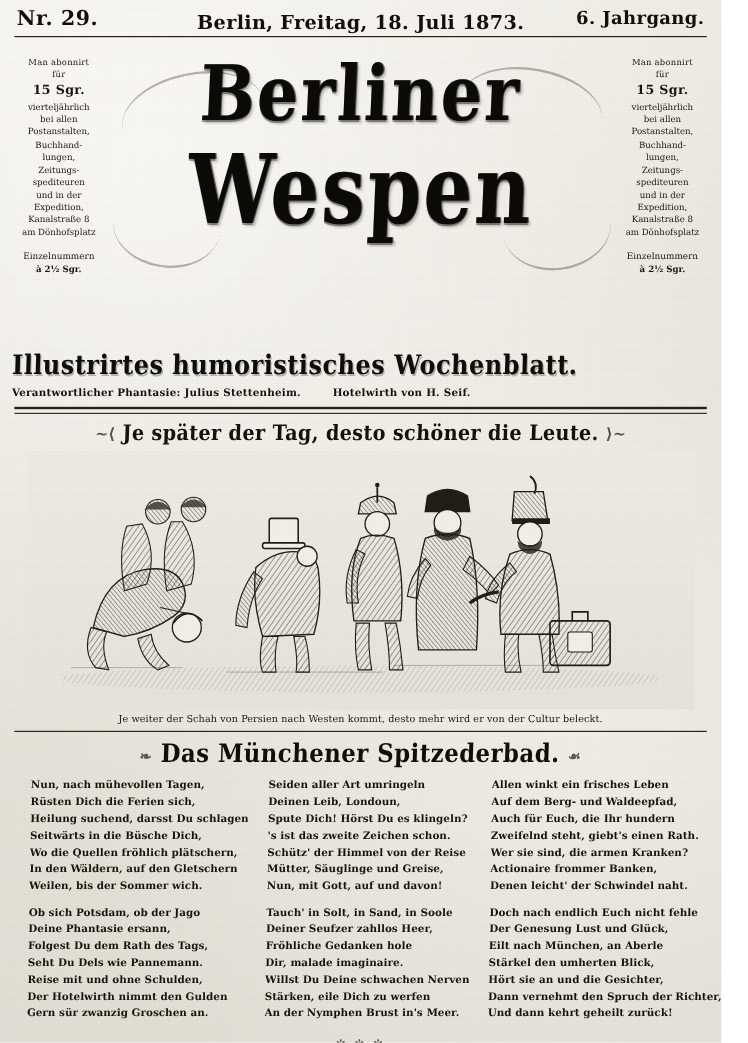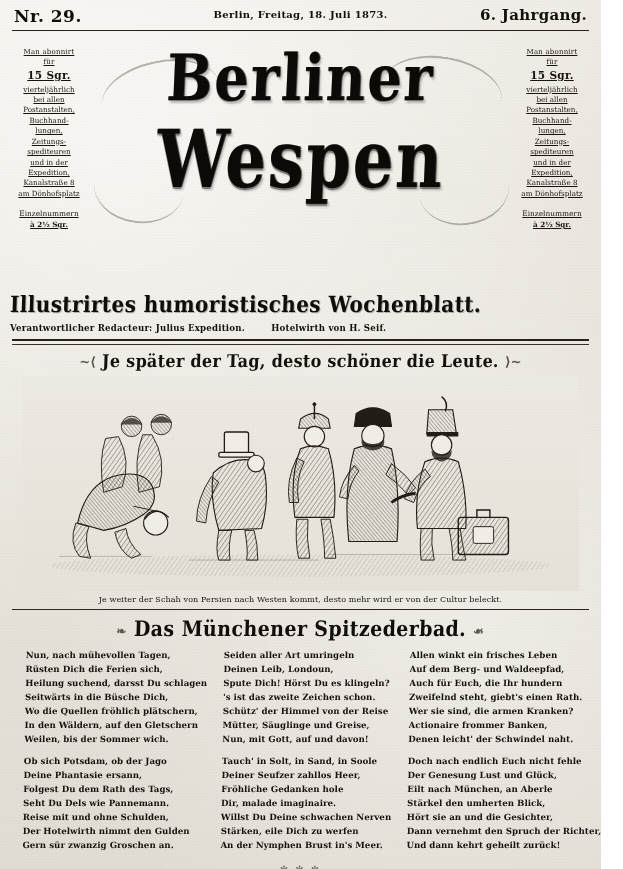--- a/index.html
+++ b/index.html
@@ -50,21 +50,21 @@
     font-weight: bold;
     font-size: 17px;
     letter-spacing: 0.5px;
     color: #14110d;
   }
   .place-date {
     position: absolute;
     left: 0; right: 0;
     top: 3px;
     text-align: center;
-    font-size: 10px;
+    font-size: 16px;
     font-weight: bold;
     letter-spacing: 0.3px;
   }
   .volume {
     position: absolute;
     right: 4px;
     top: 0;
     font-weight: bold;
     font-size: 15px;
     letter-spacing: 0.3px;
@@ -82,21 +82,20 @@
     align-items: stretch;
   }
   .sidebox {
     width: 78px;
     flex: 0 0 78px;
     text-align: center;
     font-size: 7.2px;
     line-height: 1.45;
     padding-top: 16px;
     color: #1a1611;
-    text-decoration: underline;
   }
   .sidebox .hdr {
     font-size: 7px;
     letter-spacing: 0.2px;
   }
   .sidebox .big {
     font-size: 10.5px;
     font-weight: bold;
     letter-spacing: 0.3px;
     display: block;
@@ -316,21 +315,21 @@
       <span class="line">Expedition,</span>
       <span class="line">Kanalstraße 8</span>
       <span class="line">am Dönhofsplatz</span>
       <span class="foot">Einzelnummern</span>
       <b>à 2½ Sgr.</b>
     </div>
   </div>
 
   <div class="subtitle">Illustrirtes humoristisches Wochenblatt.</div>
   <div class="credits">
-    <span>Verantwortlicher Redacteur: Julius Expedition.</span>
+    <span>Verantwortlicher Phantasie: Julius Stettenheim.</span>
     <span class="sep"></span>
     <span>Hotelwirth von H. Seif.</span>
   </div>
 
   <div class="rule-double"></div>
 
   <div class="cartoon-head">
     <span class="orn">~⟨</span>
     <span>Je später der Tag, desto schöner die Leute.</span>
     <span class="orn">⟩~</span>

